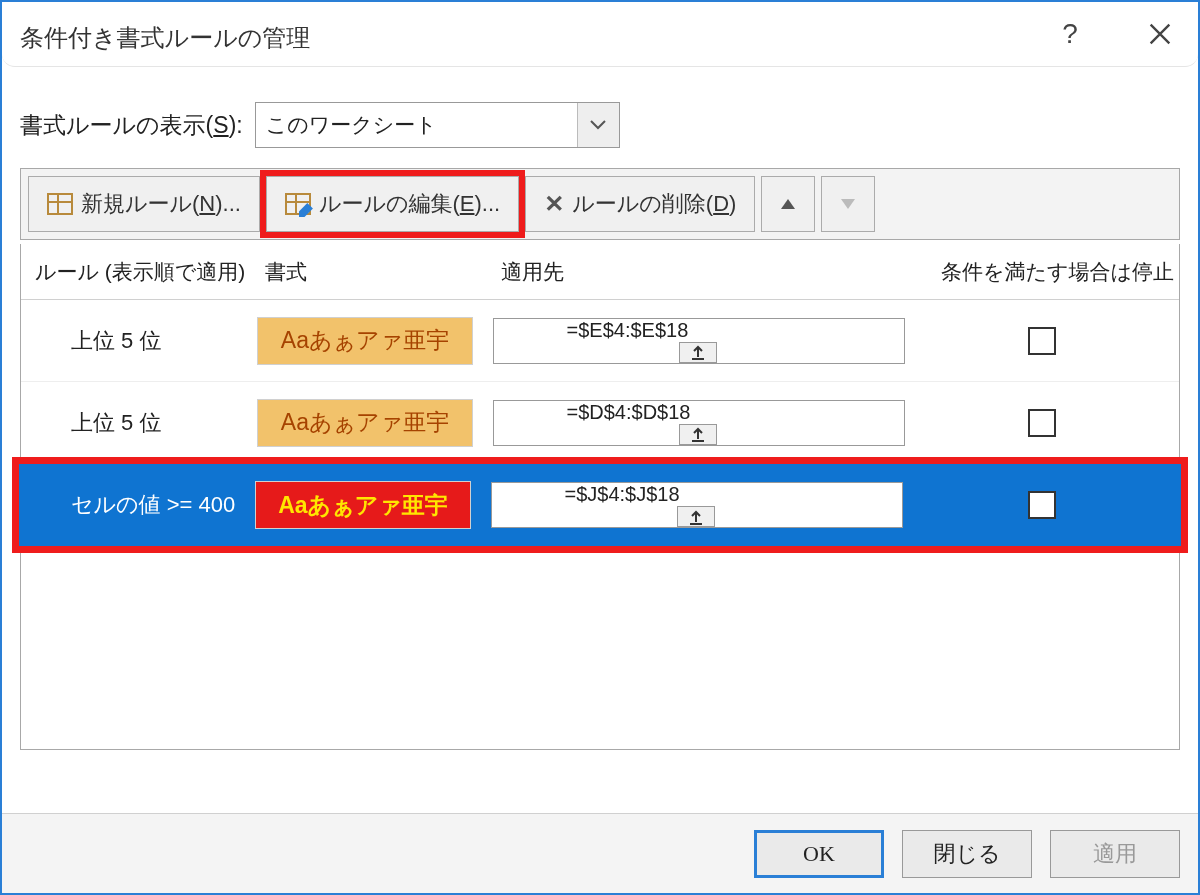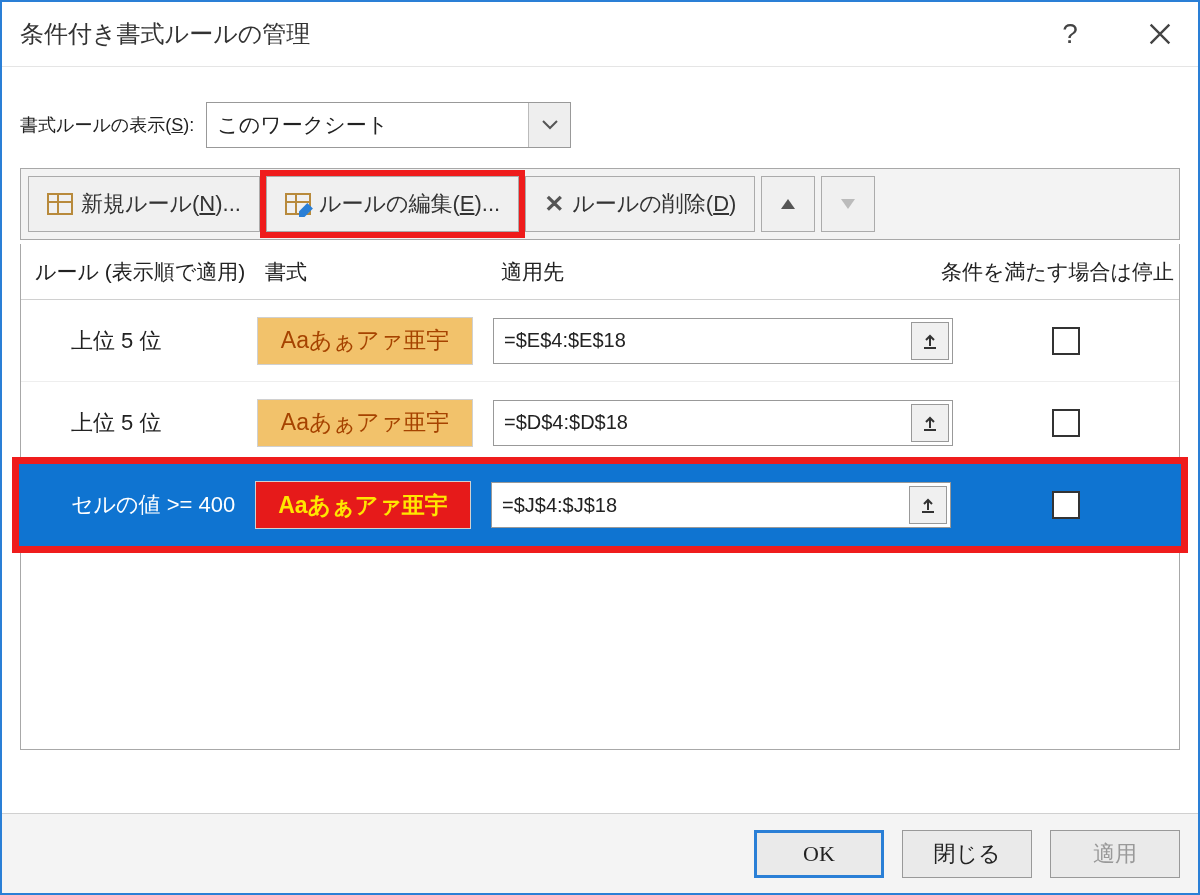--- a/index.html
+++ b/index.html
@@ -12,24 +12,25 @@
   .window {
     width: 1200px;
     height: 895px;
     border: 2px solid #2a7fd6;
     position: relative;
     background: #fff;
   }
   .titlebar {
     height: 65px;
     display: flex;
-    align-items: center;
-    padding: 6px 18px;
+    align-items: flex-end;
+    padding: 12px 18px;
     border-bottom: 1px solid #e5e5e5;
     justify-content: space-between;
+    border-radius: 13px;
   }
   .titlebar-left { font-size: 24px; color: #333; }
   .titlebar-right { display: flex; gap: 50px; align-items: center; }
   .help-btn, .close-btn {
     font-size: 28px;
     font-weight: 300;
     color: #444;
     width: 40px; height: 40px;
     display: flex; align-items: center; justify-content: center;
     cursor: pointer;
@@ -38,21 +39,21 @@
 
   .content {
     padding: 35px 18px 0 18px;
   }
   .filter-row {
     display: flex;
     align-items: center;
     gap: 12px;
     margin-bottom: 20px;
   }
-  .filter-label { font-size: 18px; color: #222; }
+  .filter-label { font-size: 23px; color: #222; }
   .filter-label .ul { text-decoration: underline; }
   .combo {
     display: flex;
     align-items: center;
     border: 1px solid #999;
     height: 46px;
     width: 365px;
     background: #fff;
     padding-left: 10px;
     position: relative;
@@ -151,25 +152,26 @@
     width: 216px; height: 48px;
     display: flex; align-items: center; justify-content: center;
     font-size: 23px;
     border: 1px solid #d0d0d0;
     margin-right: 20px;
   }
   .fmt-orange { background: #f2c26b; color: #a64300; }
   .fmt-red { background: #e61a1a; color: #ffe600; font-weight: bold; }
 
   .applies-box {
-    width: 460px; height: 46px;
+    width: 412px; height: 46px;
     border: 1px solid #999;
     display: flex;
     align-items: center;
     background: #fff;
+    flex-direction: column;
   }
   .applies-box input {
     flex: 1;
     border: none;
     height: 100%;
     padding: 0 10px;
     font-size: 20px;
     color: #222;
     outline: none;
   }

